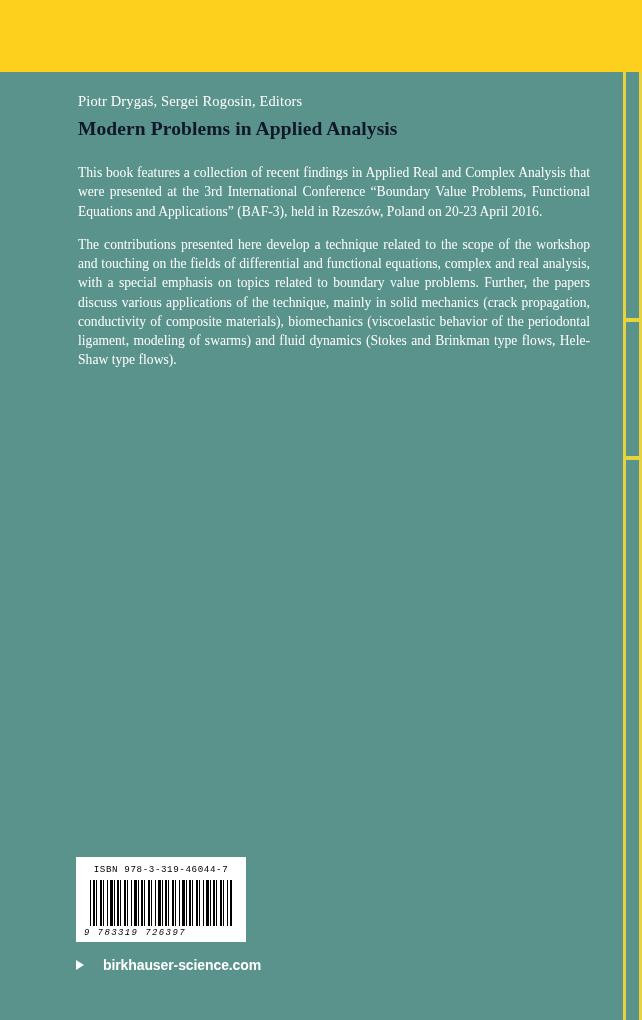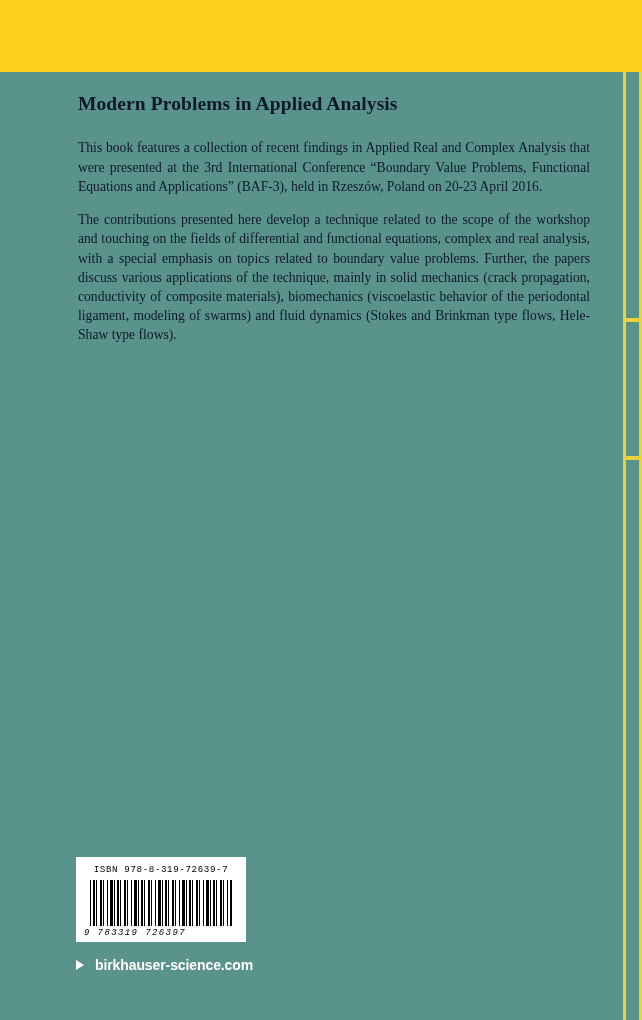--- a/index.html
+++ b/index.html
@@ -72,21 +72,21 @@
   .title {
     color: #0f172a;
     font-size: 19.5px;
     font-weight: bold;
     letter-spacing: 0.1px;
     line-height: 1.25;
     margin: 0 0 22px 0;
   }
 
   .blurb p {
-    color: #0f172a;
+    color: #ffffff;
     font-size: 13.6px;
     line-height: 1.415;
     text-align: justify;
     margin: 0 0 14px 0;
     letter-spacing: 0.01px;
   }
   .blurb p:last-child { margin-bottom: 0; }
 
   
   .barcode-block {
@@ -135,21 +135,21 @@
     font-style: italic;
   }
 
   
   .web-line {
     position: absolute;
     left: 76px;
     top: 957px;
     display: flex;
     align-items: center;
-    gap: 11px;
+    gap: 19px;
   }
   .web-arrow {
     width: 0;
     height: 0;
     border-left: 8px solid #ffffff;
     border-top: 5.5px solid transparent;
     border-bottom: 5.5px solid transparent;
   }
   .web-text {
     color: #ffffff;
@@ -165,29 +165,30 @@
 <div class="cover">
 
   <div class="top-band"></div>
 
   <div class="edge-rule outer"></div>
   <div class="edge-rule inner"></div>
   <div class="edge-tick" style="top:318px;"></div>
   <div class="edge-tick" style="top:456px;"></div>
 
   <div class="content">
+    <p class="editors">Piotr Drygaś, Sergei Rogosin, Editors</p>
     <h1 class="title">Modern Problems in Applied Analysis</h1>
     <div class="blurb">
       <p>This book features a collection of recent findings in Applied Real and Complex Analysis that were presented at the 3rd International Conference “Boundary Value Problems, Functional Equations and Applications” (BAF-3), held in Rzeszów, Poland on 20-23 April 2016.</p>
       <p>The contributions presented here develop a technique related to the scope of the workshop and touching on the fields of differential and functional equations, complex and real analysis, with a special emphasis on topics related to boundary value problems. Further, the papers discuss various applications of the technique, mainly in solid mechanics (crack propagation, conductivity of composite materials), biomechanics (viscoelastic behavior of the periodontal ligament, modeling of swarms) and fluid dynamics (Stokes and Brinkman type flows, Hele-Shaw type flows).</p>
     </div>
   </div>
 
   <div class="barcode-block">
-    <div class="isbn-text">ISBN 978-8-319-72639-7</div>
+    <div class="isbn-text">ISBN 978-3-319-46044-7</div>
     <div class="bars"></div>
     <div class="bar-digits">9  783319  726397</div>
   </div>
 
   <div class="web-line">
     <span class="web-arrow"></span>
     <span class="web-text">birkhauser-science.com</span>
   </div>
 
 </div>

